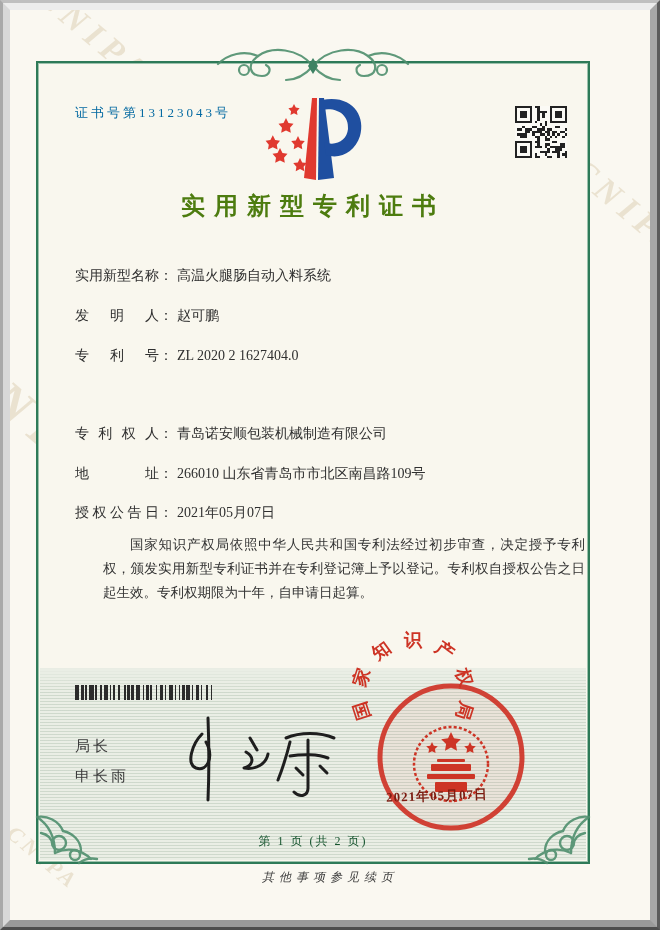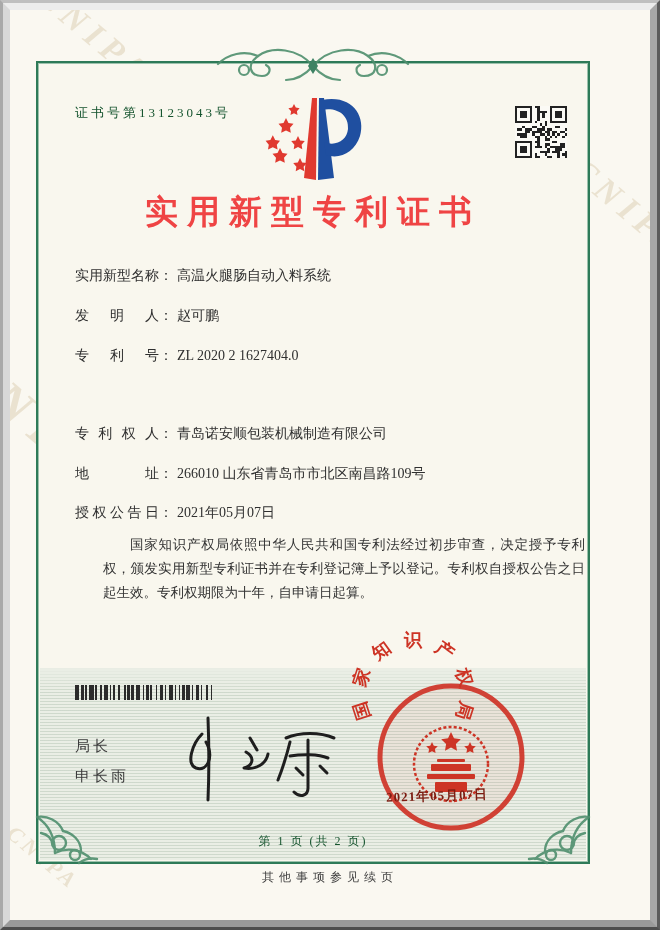--- a/index.html
+++ b/index.html
@@ -32,26 +32,26 @@
   .band{position:absolute;left:2px;top:605px;width:546px;height:192px;
         background:rgba(233,237,228,0.95);}
   .band .lines{position:absolute;inset:0;
         background:repeating-linear-gradient(180deg,rgba(145,168,146,0.30) 0 1px,transparent 1px 3px);
         -webkit-mask-image:linear-gradient(transparent,#000 22px);
         mask-image:linear-gradient(transparent,#000 22px);}
   .orn-top{position:absolute;left:50%;top:-27px;transform:translateX(-50%);}
   .orn-bl{position:absolute;left:-9px;bottom:-9px;}
   .orn-br{position:absolute;right:-9px;bottom:-9px;transform:scaleX(-1);}
   
-  .certno{position:absolute;left:37px;top:41px;font-size:13px;color:#14532d;
+  .certno{position:absolute;left:37px;top:41px;font-size:13px;color:#0369a1;
           letter-spacing:3px;}
   .logo{position:absolute;left:222px;top:29px;}
   .qr{position:absolute;left:477px;top:43px;width:52px;height:52px;}
   .title{position:absolute;left:0;top:127px;width:100%;text-align:center;
-         font-size:33px;font-weight:bold;color:#ef4444;letter-spacing:9px;}
+         font-size:24px;font-weight:bold;color:#4d7c0f;letter-spacing:9px;}
   .frow{position:absolute;left:37px;width:500px;height:20px;font-size:14px;color:#2f2f2f;}
   .fl{display:inline-block;width:84px;text-align:justify;text-align-last:justify;
       vertical-align:top;}
   .fv{margin-left:4px;}
   .grp2{position:absolute;left:262px;top:0;}
   .grp2 .fl{width:80px;}
   .body-p{position:absolute;left:37px;width:482px;top:470px;font-size:13.5px;
           line-height:23.8px;color:#333;text-align:justify;margin-left:28px;}
   .body-p p{margin:0;text-indent:2em;}
   .barcode{position:absolute;left:37px;top:622px;height:15px;display:flex;align-items:stretch;}
@@ -63,21 +63,21 @@
   .sig{position:absolute;left:130px;top:645px;}
   .seal{position:absolute;left:336px;top:617px;width:154px;height:154px;}
   .sealring{position:absolute;left:336px;top:617px;width:154px;height:154px;}
   .sealring span{position:absolute;left:50%;top:50%;font-size:18px;font-weight:bold;
         color:#cd3425;font-family:"Liberation Serif","DejaVu Serif",serif;}
   .sealdate{position:absolute;left:348px;top:724px;font-size:13px;font-weight:bold;
         color:#7c1d12;letter-spacing:1px;transform:rotate(-2deg);}
   .pagenum{position:absolute;left:0;top:770px;width:100%;text-align:center;
         font-size:12px;color:#14532d;letter-spacing:2px;}
   .footer{position:absolute;left:0;top:869px;width:100%;text-align:center;
-        font-size:12px;color:#3f3f3f;letter-spacing:5px;}
+        font-size:12px;color:#3f3f3f;letter-spacing:5px;font-style:italic;}
 </style>
 </head>
 <body>
 
 <div class="canvas">
   <div class="mat">
     <span class="wm wm1">CNIPA</span>
     <span class="wm wm2">CNIPA</span>
     <span class="wm wm3">CNIPA</span>
     <span class="wm wm4">CNIPA</span>

